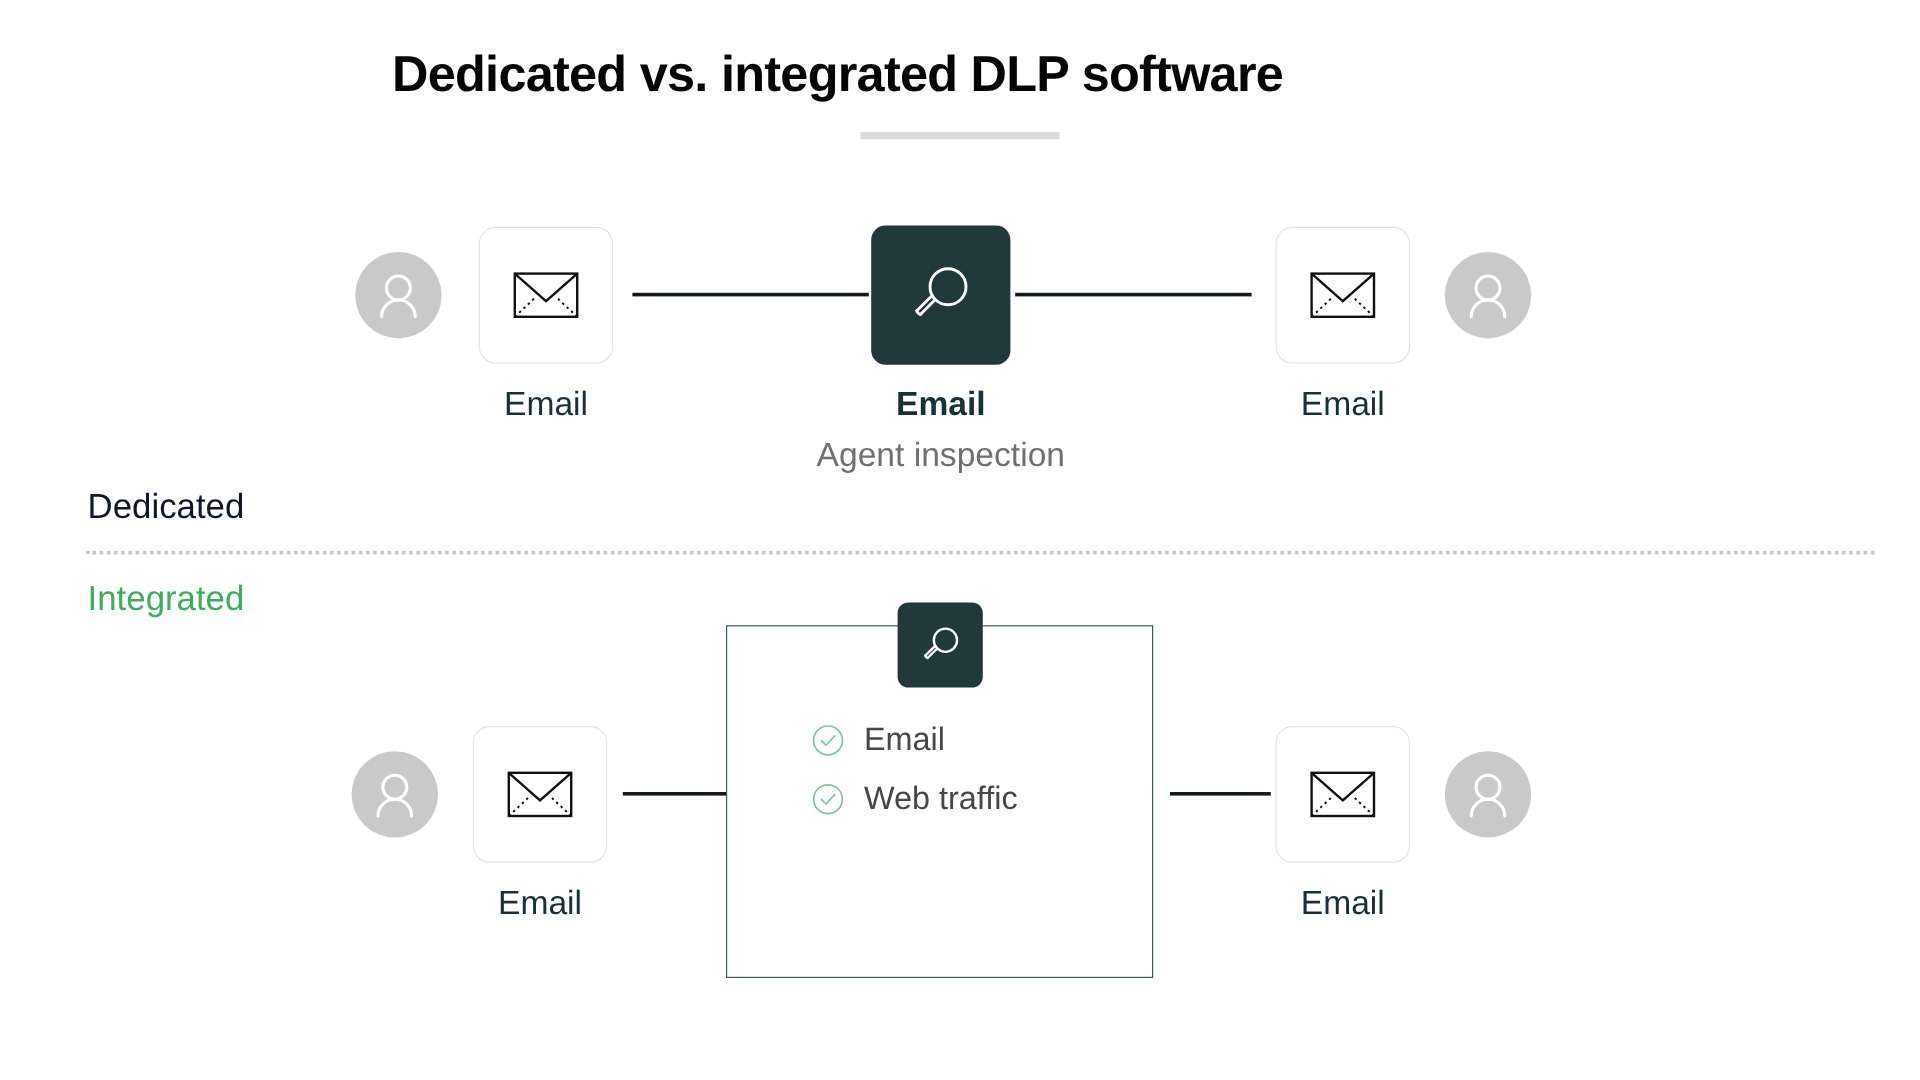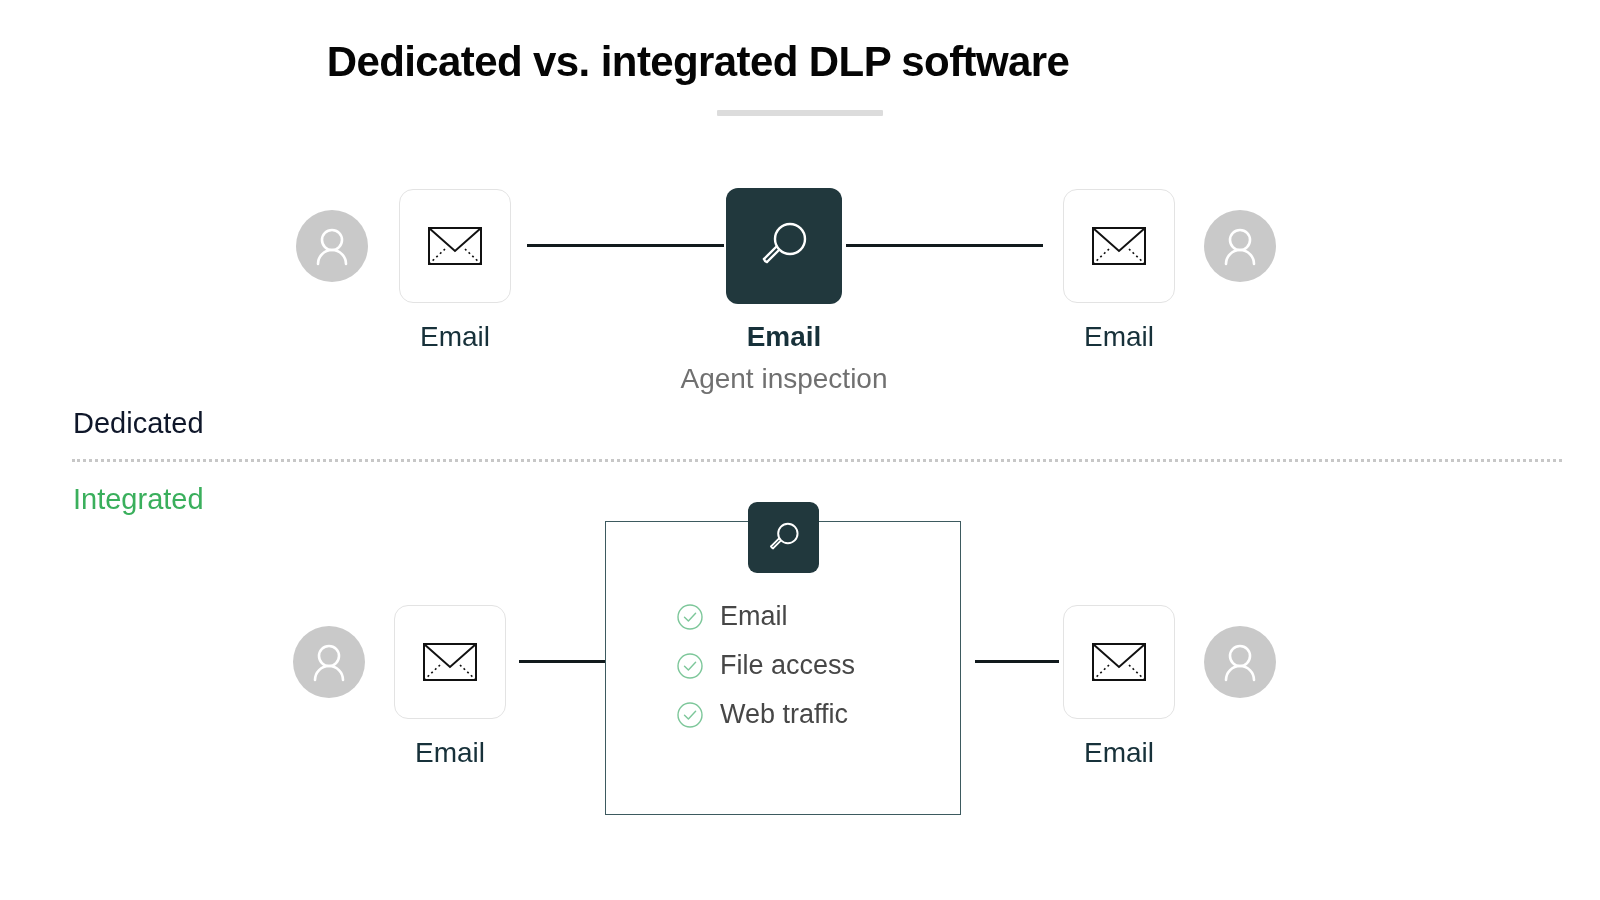--- a/index.html
+++ b/index.html
@@ -238,29 +238,20 @@
     </span>
     <span class="check-label">Email</span>
   </div>
   <div class="check-row">
     <span class="check-icon">
       <svg width="28" height="28" viewBox="0 0 28 28">
         <circle cx="14" cy="14" r="12" fill="none" stroke="#7dc79a" stroke-width="1.4"></circle>
         <path d="M8.5 14.2 L12.4 18 L19.6 10.2" fill="none" stroke="#7dc79a" stroke-width="1.4" stroke-linecap="round" stroke-linejoin="round"></path>
       </svg>
     </span>
-    <span class="check-label">File access</span>
-  </div>
-  <div class="check-row">
-    <span class="check-icon">
-      <svg width="28" height="28" viewBox="0 0 28 28">
-        <circle cx="14" cy="14" r="12" fill="none" stroke="#7dc79a" stroke-width="1.4"></circle>
-        <path d="M8.5 14.2 L12.4 18 L19.6 10.2" fill="none" stroke="#7dc79a" stroke-width="1.4" stroke-linecap="round" stroke-linejoin="round"></path>
-      </svg>
-    </span>
     <span class="check-label">Web traffic</span>
   </div>
 </div>
 
 <div class="connector" style="left:975px; top:660px; width:84px;"></div>
 
 <div class="email-card" style="left:1063px; top:605px;">
   <svg width="58" height="46" viewBox="0 0 58 46">
     <rect x="3" y="5" width="52" height="36" fill="#ffffff" stroke="#111111" stroke-width="2"></rect>
     <path d="M3 5 L29 28 L55 5" fill="none" stroke="#111111" stroke-width="2"></path>

